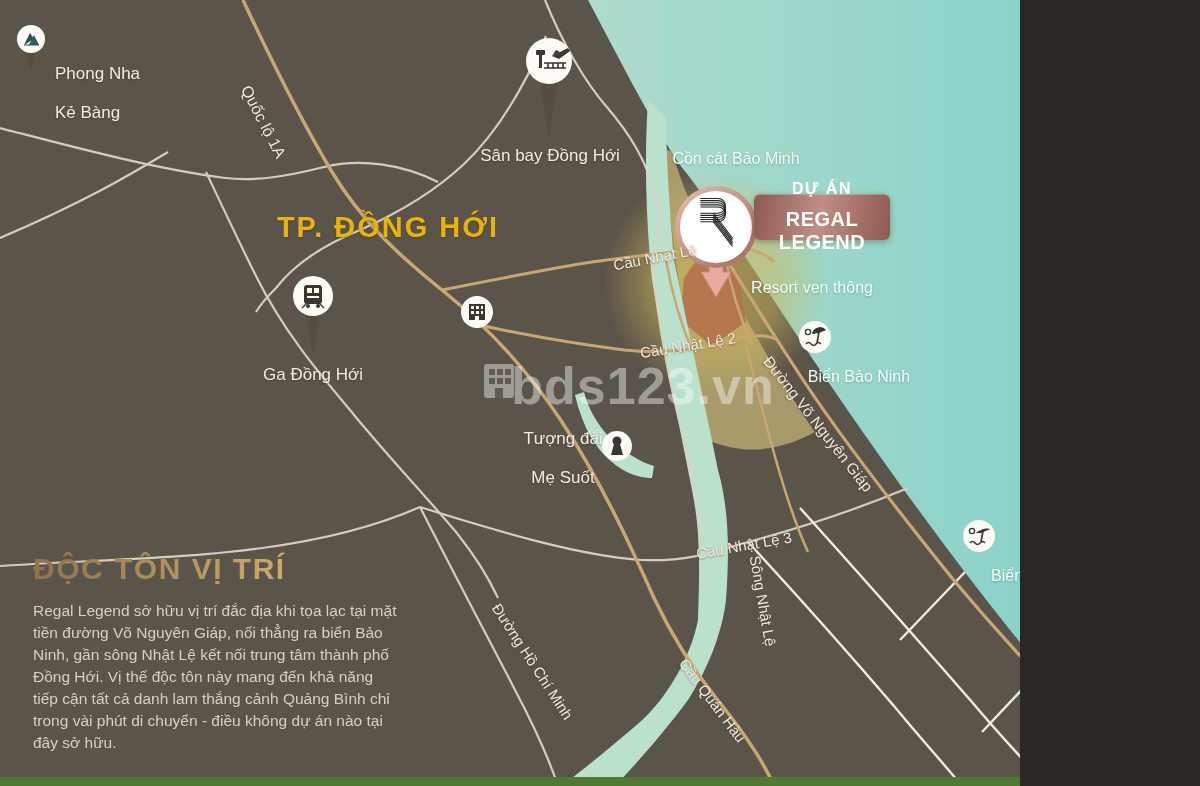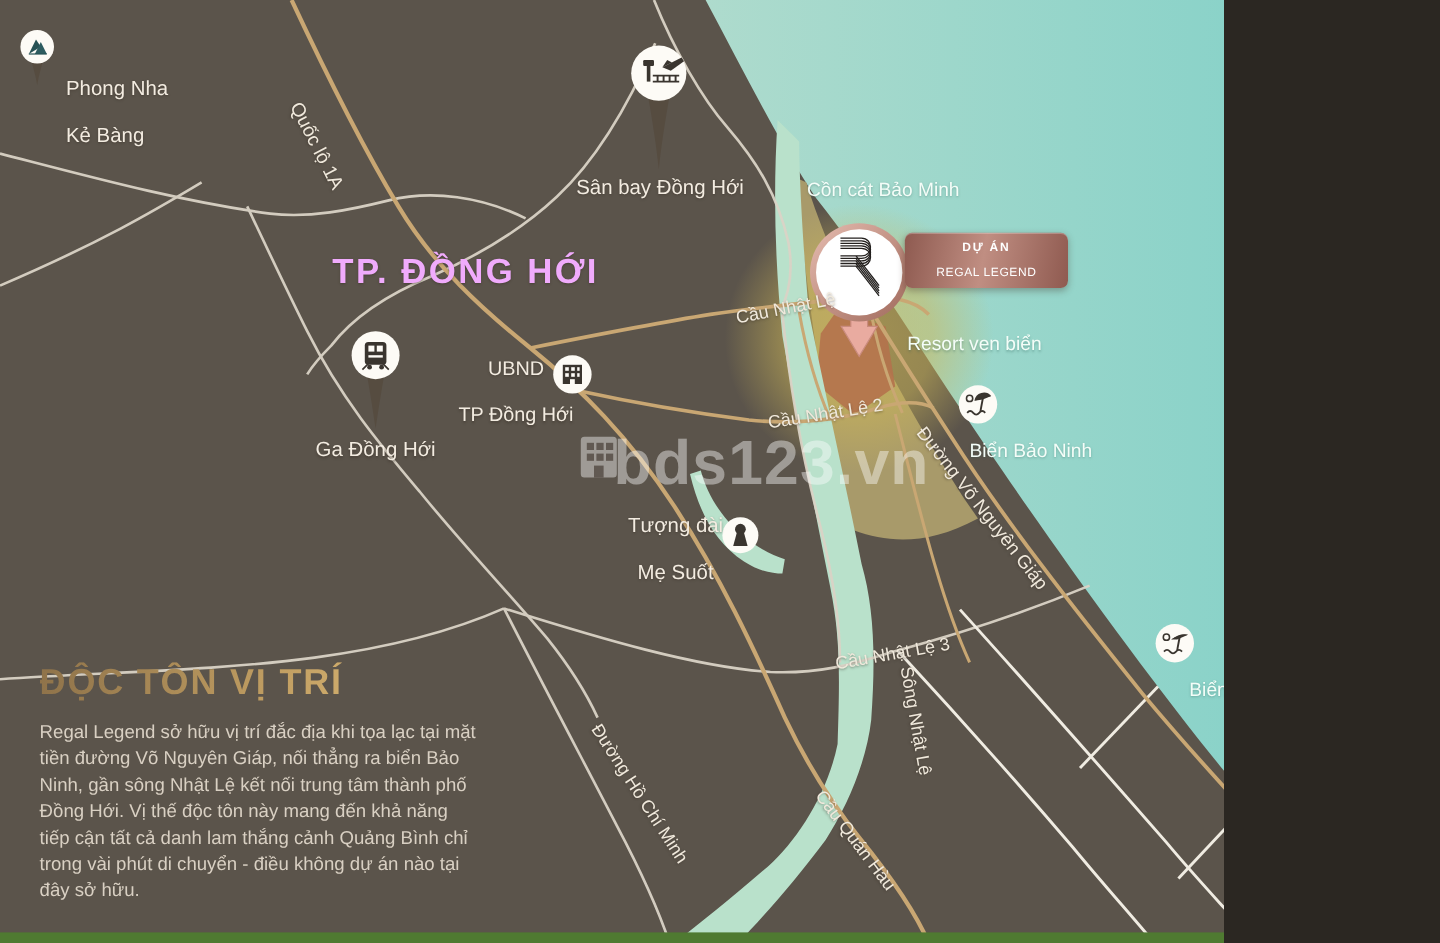--- a/index.html
+++ b/index.html
@@ -10,34 +10,34 @@
   }
   .stage svg{position:absolute;left:0;top:0;}
   .lbl{
     position:absolute;color:#f3ece1;white-space:nowrap;
     text-shadow:0 1px 2px rgba(50,42,34,.45);
     font-size:16px;line-height:1.38;
   }
   .lbl .l2{margin-top:16px;}
   .ctr{transform:translate(-50%,-50%);text-align:center;}
   .rot{transform-origin:center center;}
-  .big-city{font-size:29px;font-weight:bold;letter-spacing:2px;color:#f0abfc;}
+  .big-city{font-size:29px;font-weight:bold;letter-spacing:2px;color:#eab308;}
   .poi{font-size:17px;}
   .road-lbl{font-size:15px;color:#f0e9dc;}
   .sea-lbl{color:#f4fdf8;text-shadow:0 1px 2px rgba(40,90,80,.35);}
   .plate{
     position:absolute;left:754px;top:194px;width:136px;height:46px;
     border-radius:6px;
     background:linear-gradient(100deg,#8e5a50 0%,#c08e82 48%,#8f5a50 100%);
     box-shadow:0 2px 6px rgba(60,40,30,.35), inset 0 1px 0 rgba(255,255,255,.25);
     display:flex;flex-direction:column;align-items:center;justify-content:center;
     color:#fff;text-align:center;
   }
-  .plate-tag{font-size:10px;font-weight:bold;letter-spacing:1.5px;}
-  .plate-name{font-size:10px;font-weight:normal;letter-spacing:.5px;margin-top:10px;}
+  .plate-tag{font-size:16px;font-weight:bold;letter-spacing:1.5px;}
+  .plate-name{font-size:20px;font-weight:bold;letter-spacing:.5px;margin-top:10px;}
   .watermark{
     position:absolute;left:478px;top:356px;width:330px;
     display:flex;flex-direction:column;align-items:center;
     pointer-events:none;
   }
   .wm-row{display:flex;align-items:center;gap:8px;}
   .wm-brand{
     font-size:52px;font-weight:bold;color:rgba(255,255,255,.42);
     letter-spacing:1px;
   }
@@ -235,26 +235,22 @@
   <div class="lbl road-lbl rot" style="left:263px;top:122px;transform:translate(-50%,-50%) rotate(63deg);font-size:16px;">Quốc lộ 1A</div>
 
   <div class="lbl poi ctr" style="left:550px;top:156px;">Sân bay Đồng Hới</div>
 
   <div class="lbl big-city ctr" style="left:388px;top:227px;">TP. ĐỒNG HỚI</div>
 
   <div class="lbl sea-lbl ctr" style="left:736px;top:159px;">Cồn cát Bảo Minh</div>
 
   <div class="lbl road-lbl rot" style="left:655px;top:258px;transform:translate(-50%,-50%) rotate(-11deg);">Cầu Nhật Lệ</div>
 
-  <div class="lbl sea-lbl ctr" style="left:812px;top:288px;">Resort ven biển</div>
-
-  <div class="lbl ctr" style="left:430px;top:327px;font-size:16.5px;">
-    <div>UBND</div>
-    <div class="l2">TP Đồng Hới</div>
-  </div>
+  <div class="lbl sea-lbl ctr" style="left:812px;top:288px;">Resort ven thông</div>
+
 
   <div class="lbl road-lbl rot" style="left:688px;top:346px;transform:translate(-50%,-50%) rotate(-9deg);">Cầu Nhật Lệ 2</div>
 
   <div class="lbl road-lbl rot" style="left:818px;top:424px;transform:translate(-50%,-50%) rotate(52deg);font-size:15.5px;">Đường Võ Nguyên Giáp</div>
 
   <div class="lbl sea-lbl ctr" style="left:859px;top:377px;">Biển Bảo Ninh</div>
 
   <div class="lbl poi ctr" style="left:313px;top:375px;">Ga Đồng Hới</div>
 
 

